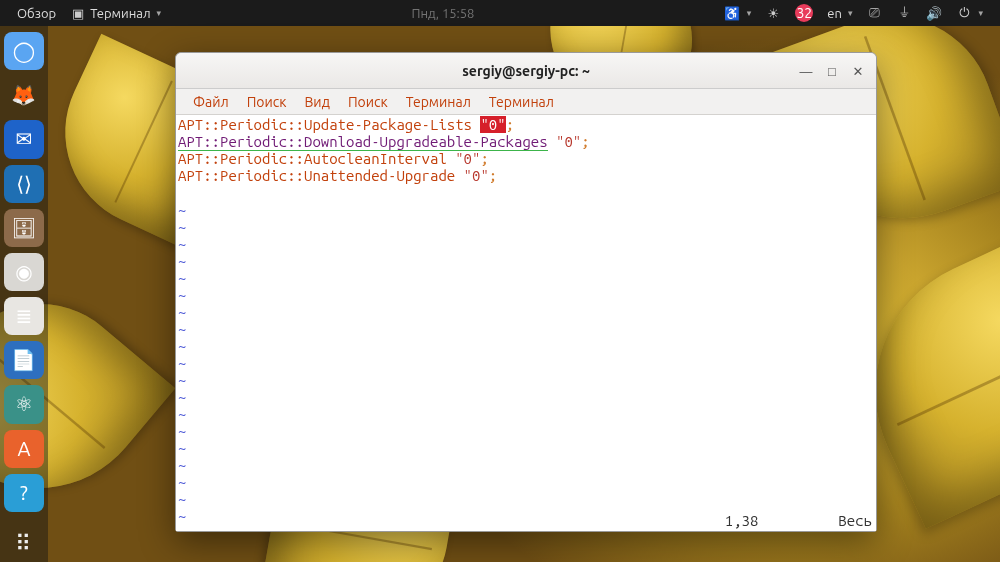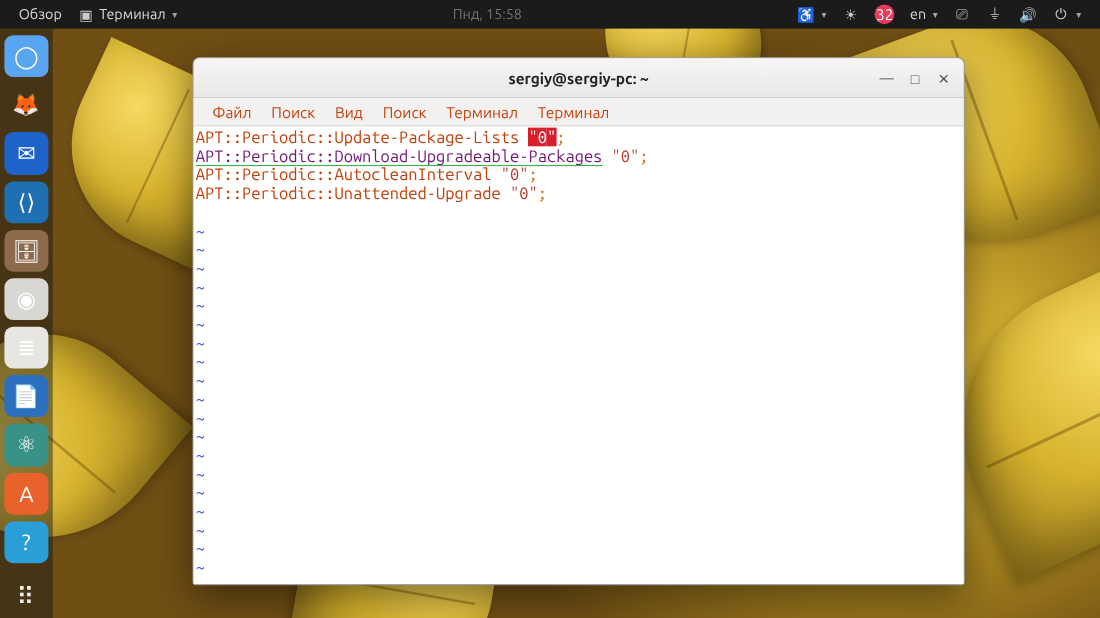--- a/index.html
+++ b/index.html
@@ -185,14 +185,17 @@
 <span class="tilde">~</span>
 <span class="tilde">~</span>
 <span class="tilde">~</span>
 <span class="tilde">~</span>
 <span class="tilde">~</span>
 <span class="tilde">~</span>
 <span class="tilde">~</span>
 <span class="tilde">~</span>
 
     
-  </div>
+  <div class="status">
+      <span>1,38</span>
+      <span>Весь</span>
+    </div></div>
 </div>
 
 </body></html>

